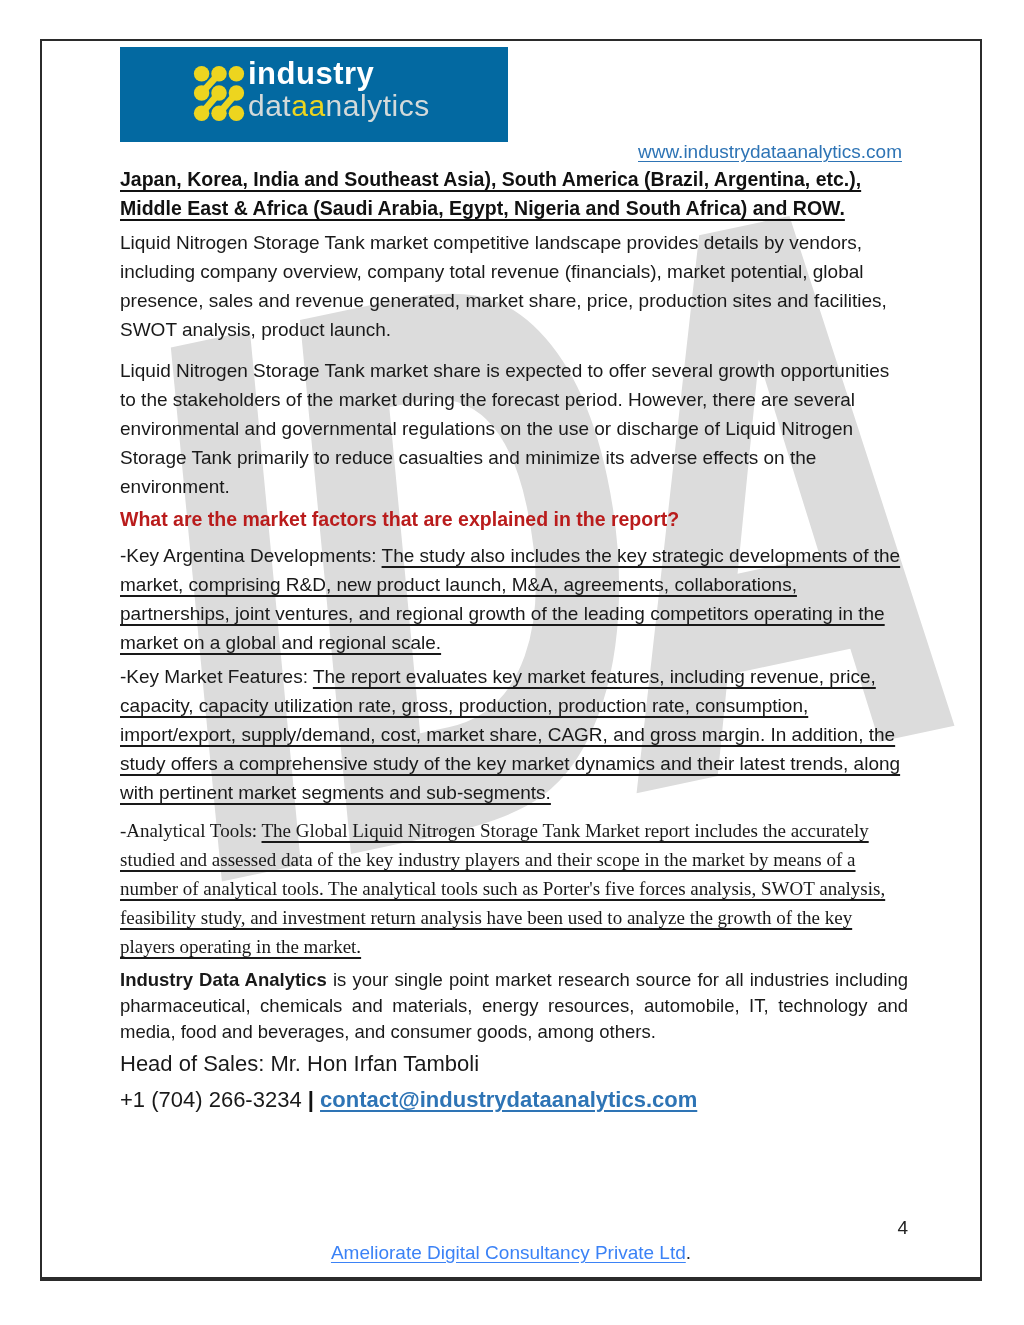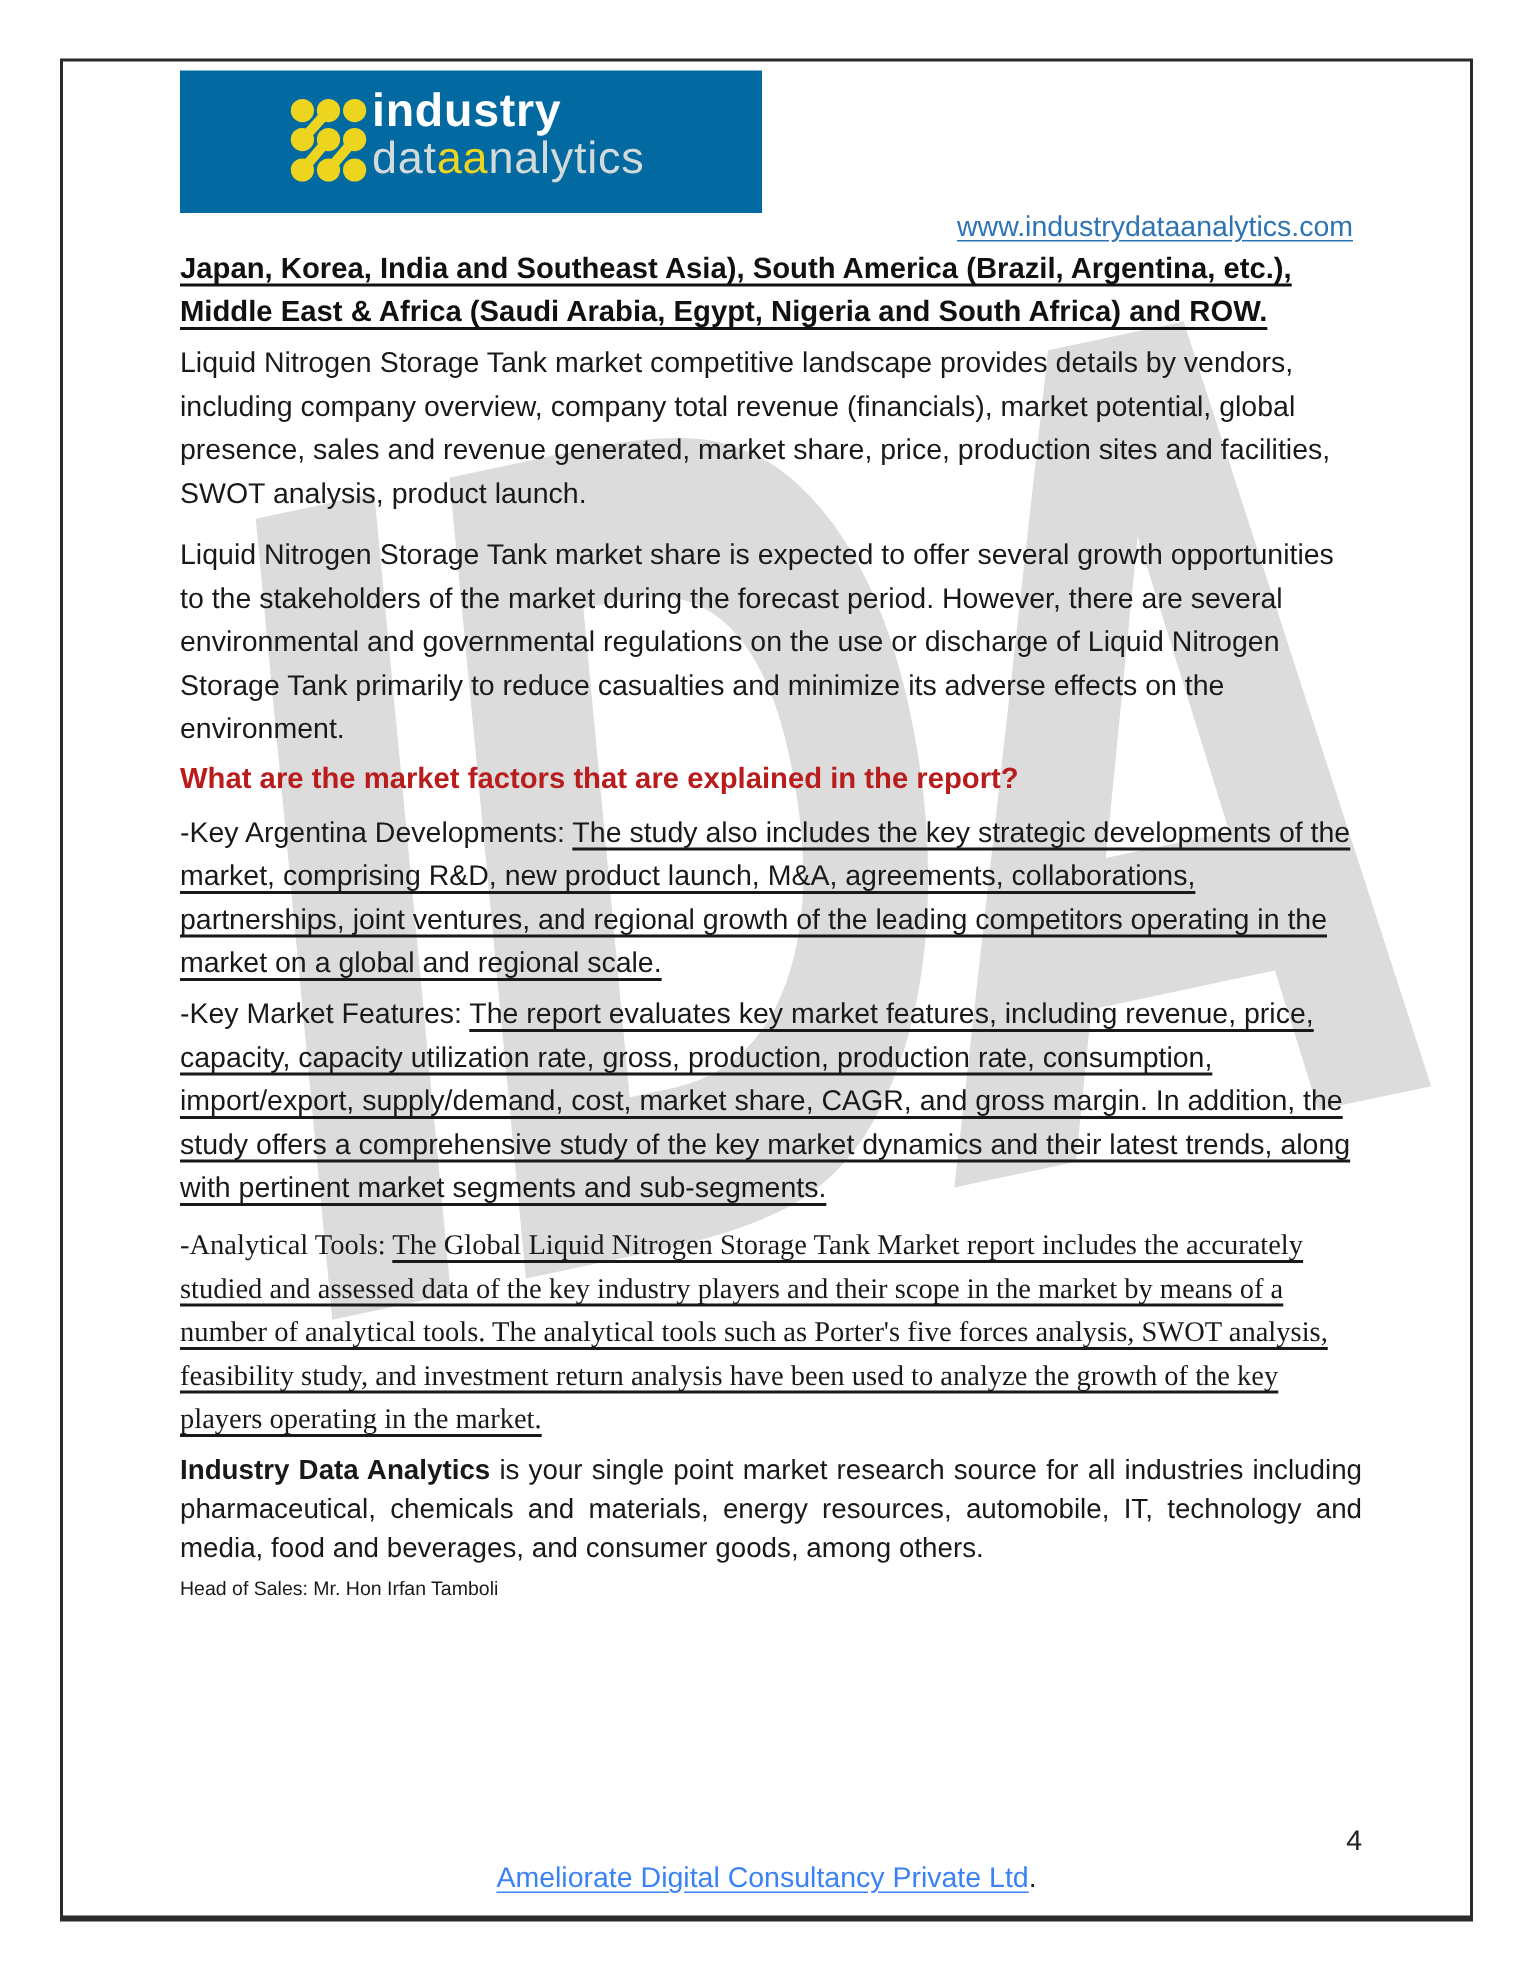--- a/index.html
+++ b/index.html
@@ -46,21 +46,21 @@
   .para { left:78px; width:788px; font-size:19px; line-height:29px; color:#191919; margin:0; }
   .p1 { top:187px; }
   .p2 { top:315px; }
   .q-heading { left:78px; top:467px; font-size:19.5px; font-weight:bold; color:#b91c1c; margin:0; }
   .f1 { top:500px; }
   .f2 { top:621px; }
   .f3 { top:775px;font-family:Liberation Serif, serif; }
   .u { text-decoration:underline; text-underline-offset:4px; text-decoration-thickness:1.5px; }
 
   .about { top:926px; font-size:18.5px; line-height:26px; text-align:justify; }
-  .line { left:78px; font-size:13px; color:#191919; margin:0; }
+  .line { left:78px; font-size:22px; color:#191919; margin:0; }
   .hos { top:1010px; }
   .contact { top:1046px; }
   .sep { font-weight:bold; color:#111; }
   .email { color:#2E74B5; font-weight:bold; text-decoration:underline; text-underline-offset:3px; cursor:pointer; }
 
   .page-number { top:1176px; right:72px; font-size:19px; color:#222; }
   .footer { top:1201px; left:0; width:100%; text-align:center; font-size:19px; color:#222; }
   .footer-link { color:#3b82f6; text-decoration:underline; text-underline-offset:3px; cursor:pointer; }
 </style>
 </head>
@@ -108,18 +108,19 @@
   <p class="para f1 layer"><span>-Key Argentina Developments: </span><span class="u">The study also includes the key strategic developments of the market, comprising R&amp;D, new product launch, M&amp;A, agreements, collaborations, partnerships, joint ventures, and regional growth of the leading competitors operating in the market on a global and regional scale.</span></p>
 
   <p class="para f2 layer"><span>-Key Market Features: </span><span class="u">The report evaluates key market features, including revenue, price, capacity, capacity utilization rate, gross, production, production rate, consumption, import/export, supply/demand, cost, market share, CAGR, and gross margin. In addition, the study offers a comprehensive study of the key market dynamics and their latest trends, along with pertinent market segments and sub-segments.</span></p>
 
   <p class="para f3 layer"><span>-Analytical Tools: </span><span class="u">The Global Liquid Nitrogen Storage Tank Market report includes the accurately studied and assessed data of the key industry players and their scope in the market by means of a number of analytical tools. The analytical tools such as Porter's five forces analysis, SWOT analysis, feasibility study, and investment return analysis have been used to analyze the growth of the key players operating in the market.</span></p>
 
   <p class="para about layer"><b>Industry Data Analytics</b><span> is your single point market research source for all industries including pharmaceutical, chemicals and materials, energy resources, automobile, IT, technology and media, food and beverages, and consumer goods, among others.</span></p>
 
   <p class="line hos layer">Head of Sales: Mr. Hon Irfan Tamboli</p>
 
+  <p class="line contact layer"><span>+1 (704) 266-3234</span><span class="sep"> | </span><a href="#" class="email">contact@industrydataanalytics.com</a></p>
 
   <div class="page-number layer">4</div>
 
   <div class="footer layer"><a href="#" class="footer-link">Ameliorate Digital Consultancy Private Ltd</a><span>.</span></div>
 
 </div>
 
 </body></html>

